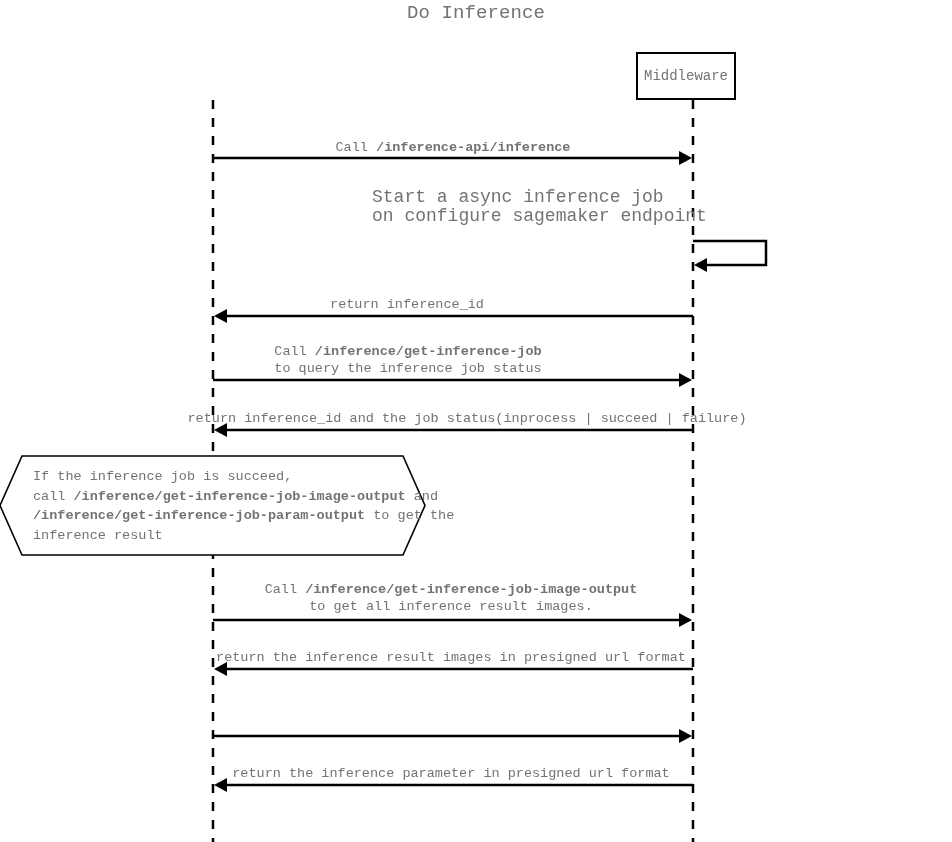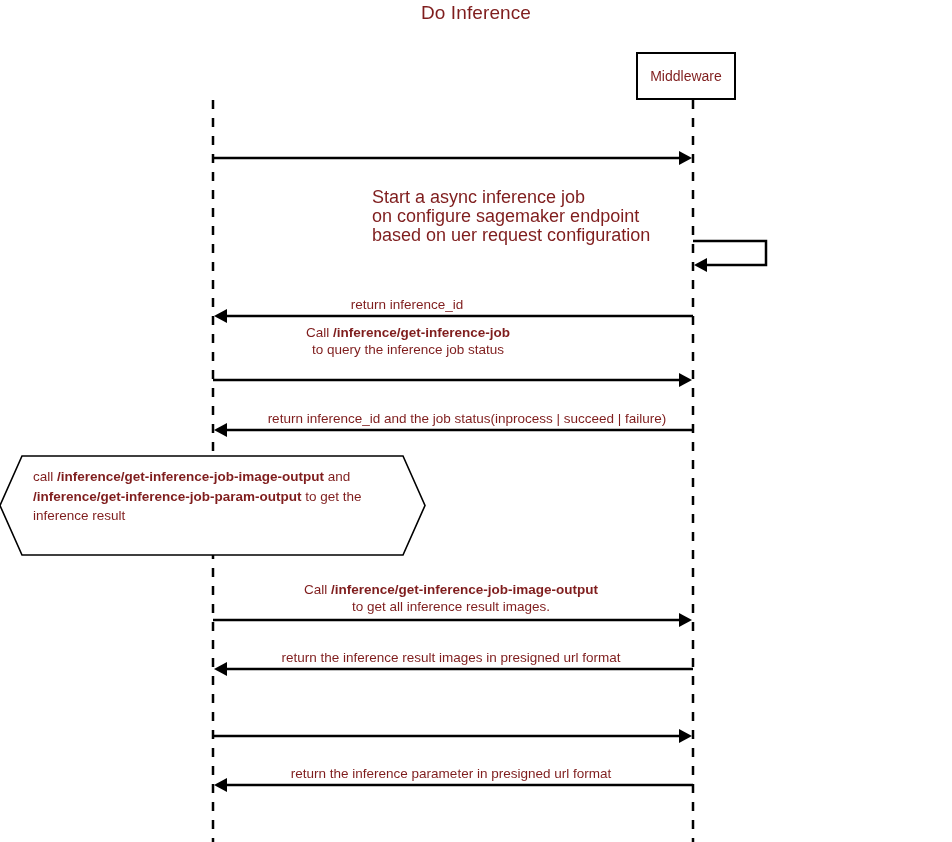--- a/index.html
+++ b/index.html
@@ -5,22 +5,22 @@
   html, body {
     margin: 0;
     padding: 0;
     background: #ffffff;
   }
   #canvas {
     position: relative;
     width: 952px;
     height: 842px;
     background: #ffffff;
-    font-family: Liberation Sans, sans-serif;
-    color: #7f1d1d;
+    font-family: Liberation Mono, monospace;
+    color: #737373;
     overflow: hidden;
   }
   #diagram-svg {
     position: absolute;
     left: 0;
     top: 0;
     width: 952px;
     height: 842px;
   }
   .layer {
@@ -107,27 +107,29 @@
         <polygon points="214,785 227,778 227,792" fill="#000000"></polygon>
         <polygon points="22,456 403,456 425,505.5 403,555 22,555 0,505.5" fill="#fff" stroke="#000000" stroke-width="1.6"></polygon>
       </g>
   </svg>
 
   <div class="layer" id="text-layer">
     <div class="title">Do Inference</div>
       <div class="participant" style="left: 636px; top: 52px; width: 100px; height: 48px;">
         <span>Middleware</span>
       </div>
-      <div class="selfnote" style="left: 0px; top: 188px; width: 952px;"><div style="position: relative; display: inline-block; left: 372px;"><div><span>Start a async inference job</span></div><div><span>on configure sagemaker endpoint</span></div><div><span>based on uer request configuration</span></div></div></div>
+      <div class="msg-label" style="left: 0px; top: 139px; width: 952px;"><div style="position: relative; display: inline-block; left: -23px;"><div><span>Call </span><b>/inference-api/inference</b></div></div></div>
+      <div class="selfnote" style="left: 0px; top: 188px; width: 952px;"><div style="position: relative; display: inline-block; left: 372px;"><div><span>Start a async inference job</span></div><div><span>on configure sagemaker endpoint</span></div></div></div>
       <div class="msg-label" style="left: 0px; top: 296px; width: 860px;"><div style="position: relative; display: inline-block; left: -23px;"><div><span>return inference_id</span></div></div></div>
-      <div class="msg-label" style="left: 0px; top: 324px; width: 862px;"><div style="position: relative; display: inline-block; left: -23px;"><div><span>Call </span><b>/inference/get-inference-job</b></div><div><span>to query the inference job status</span></div></div></div>
+      <div class="msg-label" style="left: 0px; top: 343px; width: 862px;"><div style="position: relative; display: inline-block; left: -23px;"><div><span>Call </span><b>/inference/get-inference-job</b></div><div><span>to query the inference job status</span></div></div></div>
       <div class="msg-label" style="left: 14px; top: 410px; width: 952px;"><div style="position: relative; display: inline-block; left: -23px;"><div><span>return inference_id and the job status(inprocess | succeed | failure)</span></div></div></div>
       <div class="msg-label" style="left: 0px; top: 649px; width: 952px;"><div style="position: relative; display: inline-block; left: -25px;"><div><span>return the inference result images in presigned url format</span></div></div></div>
       <div class="msg-label" style="left: 0px; top: 581px; width: 952px;"><div style="position: relative; display: inline-block; left: -25px;"><div><span>Call </span><b>/inference/get-inference-job-image-output</b></div><div><span>to get all inference result images.</span></div></div></div>
       <div class="msg-label" style="left: 0px; top: 765px; width: 952px;"><div style="position: relative; display: inline-block; left: -25px;"><div><span>return the inference parameter in presigned url format</span></div></div></div>
       <div class="note-text" style="left: 33px; top: 467px;">
+        <div><span>If the inference job is succeed,</span></div>
         <div><span> call </span><b>/inference/get-inference-job-image-output</b><span> and</span></div>
         <div><b>/inference/get-inference-job-param-output</b><span> to get the</span></div>
         <div><span>inference result</span></div>
       </div>
     </div>
 
 </div>
 
 </body></html>

